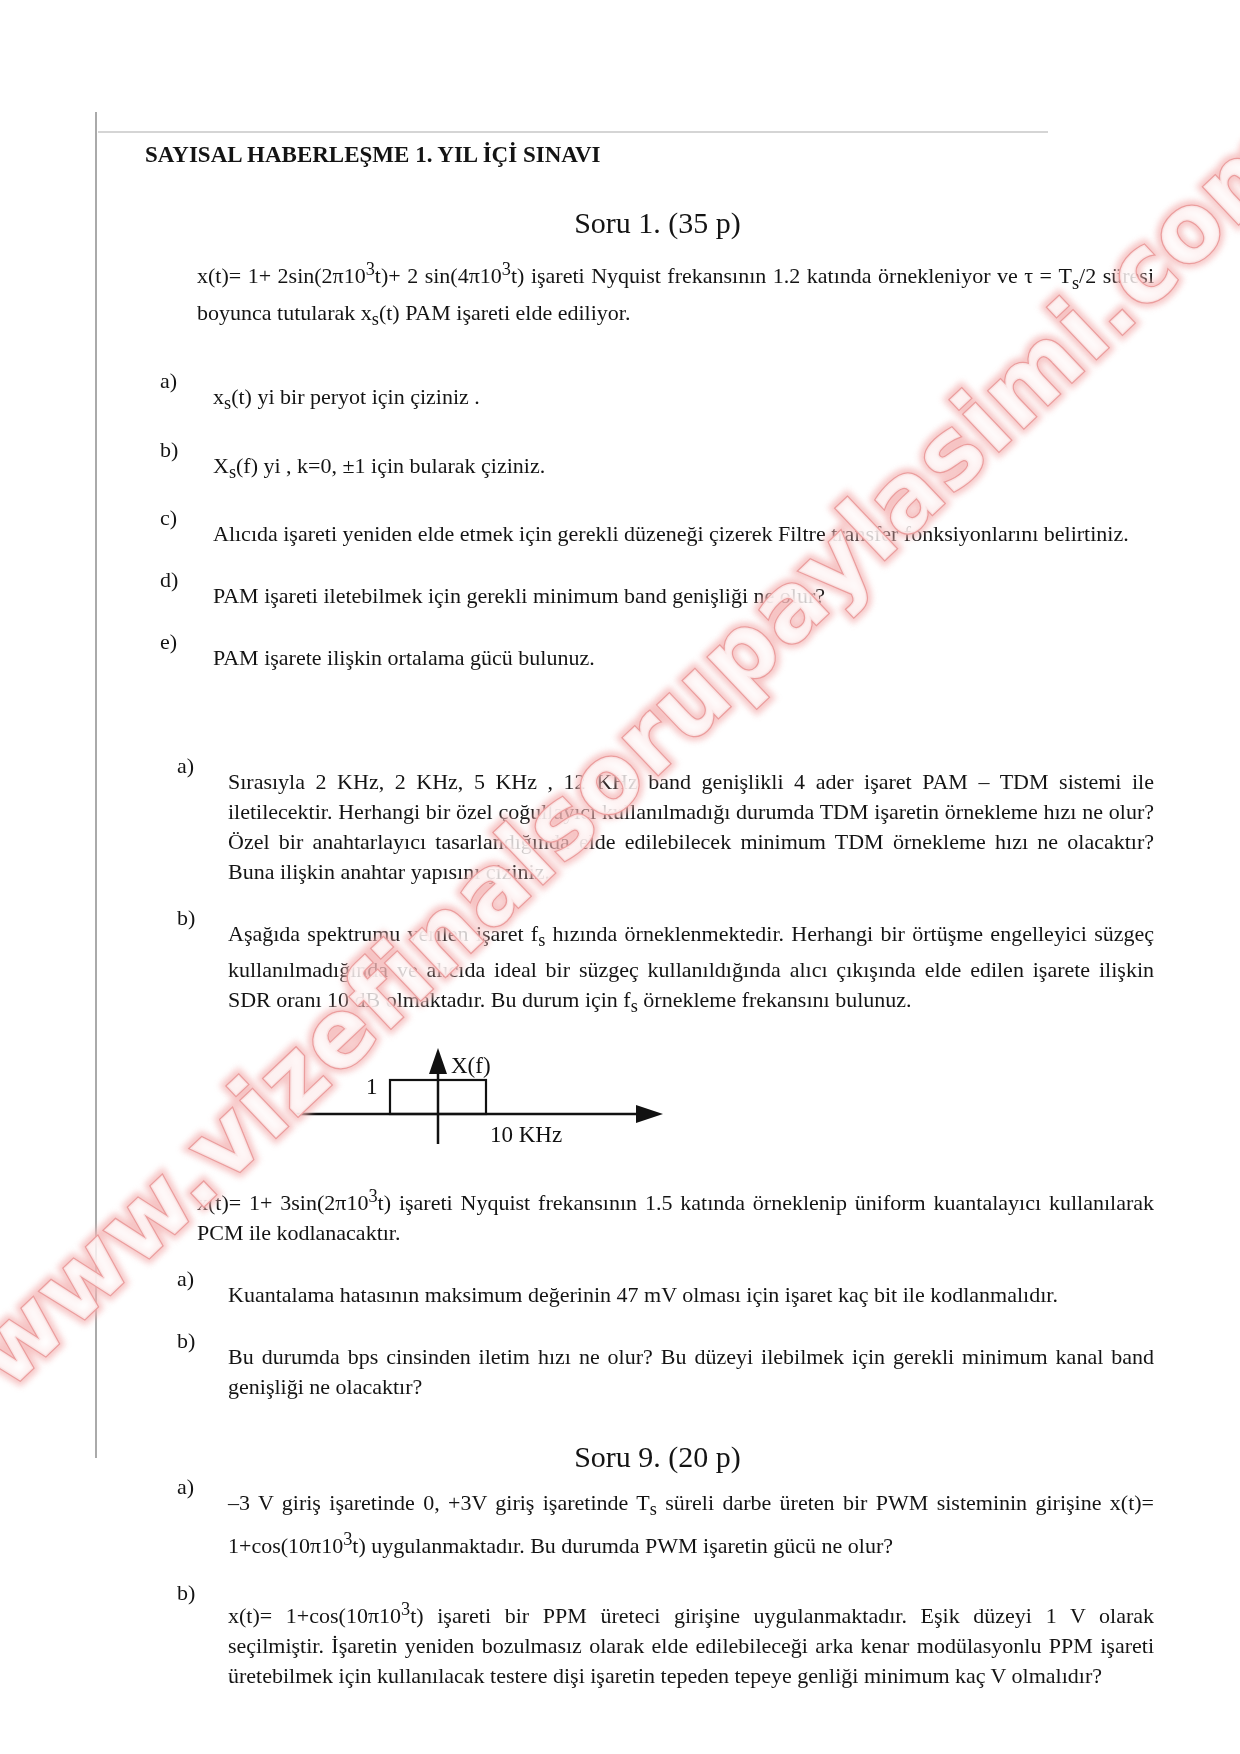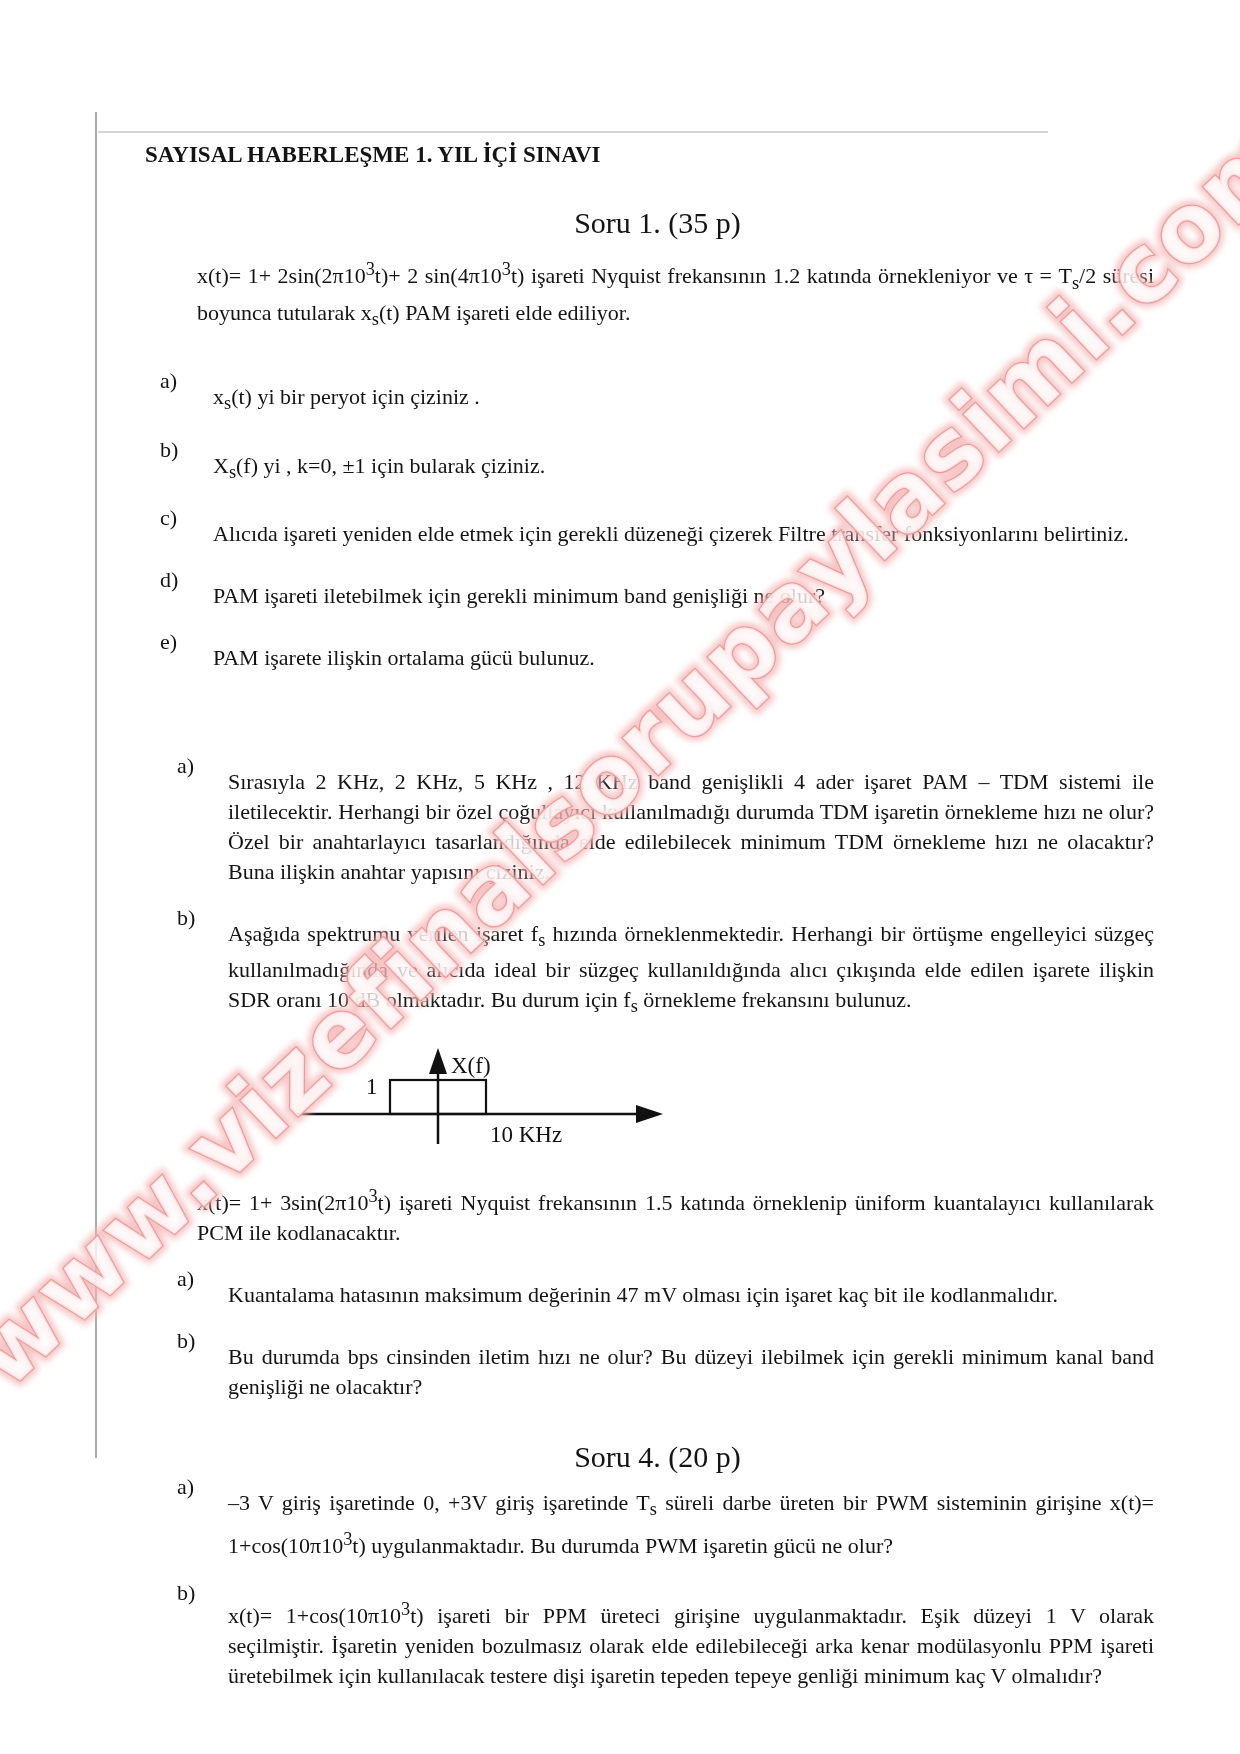--- a/index.html
+++ b/index.html
@@ -151,21 +151,21 @@
           <p class="item-text">Kuantalama hatasının maksimum değerinin 47 mV olması için işaret kaç bit ile kodlanmalıdır.</p>
         </div>
         <div class="item">
           <span class="item-label">b)</span>
           <p class="item-text">Bu durumda bps cinsinden iletim hızı ne olur? Bu düzeyi ilebilmek için gerekli minimum kanal band genişliği ne olacaktır?</p>
         </div>
       </div>
     </section>
 
     <section class="question q4">
-      <h2 class="qheading">Soru 4. (20 p)</h2>
+      <h2 class="qheading">Soru 9. (20 p)</h2>
       <div class="items list-b">
         <div class="item">
           <span class="item-label">a)</span>
           <p class="item-text">–3 V giriş işaretinde 0, +3V giriş işaretinde T<sub>s</sub> süreli darbe üreten bir PWM sisteminin girişine x(t)= 1+cos(10π10<sup>3</sup>t) uygulanmaktadır. Bu durumda PWM işaretin gücü ne olur?</p>
         </div>
         <div class="item">
           <span class="item-label">b)</span>
           <p class="item-text">x(t)= 1+cos(10π10<sup>3</sup>t) işareti bir PPM üreteci girişine uygulanmaktadır. Eşik düzeyi 1 V olarak seçilmiştir. İşaretin yeniden bozulmasız olarak elde edilebileceği arka kenar modülasyonlu PPM işareti üretebilmek için  kullanılacak testere dişi işaretin tepeden tepeye genliği minimum kaç V olmalıdır?</p>
         </div>
       </div>

